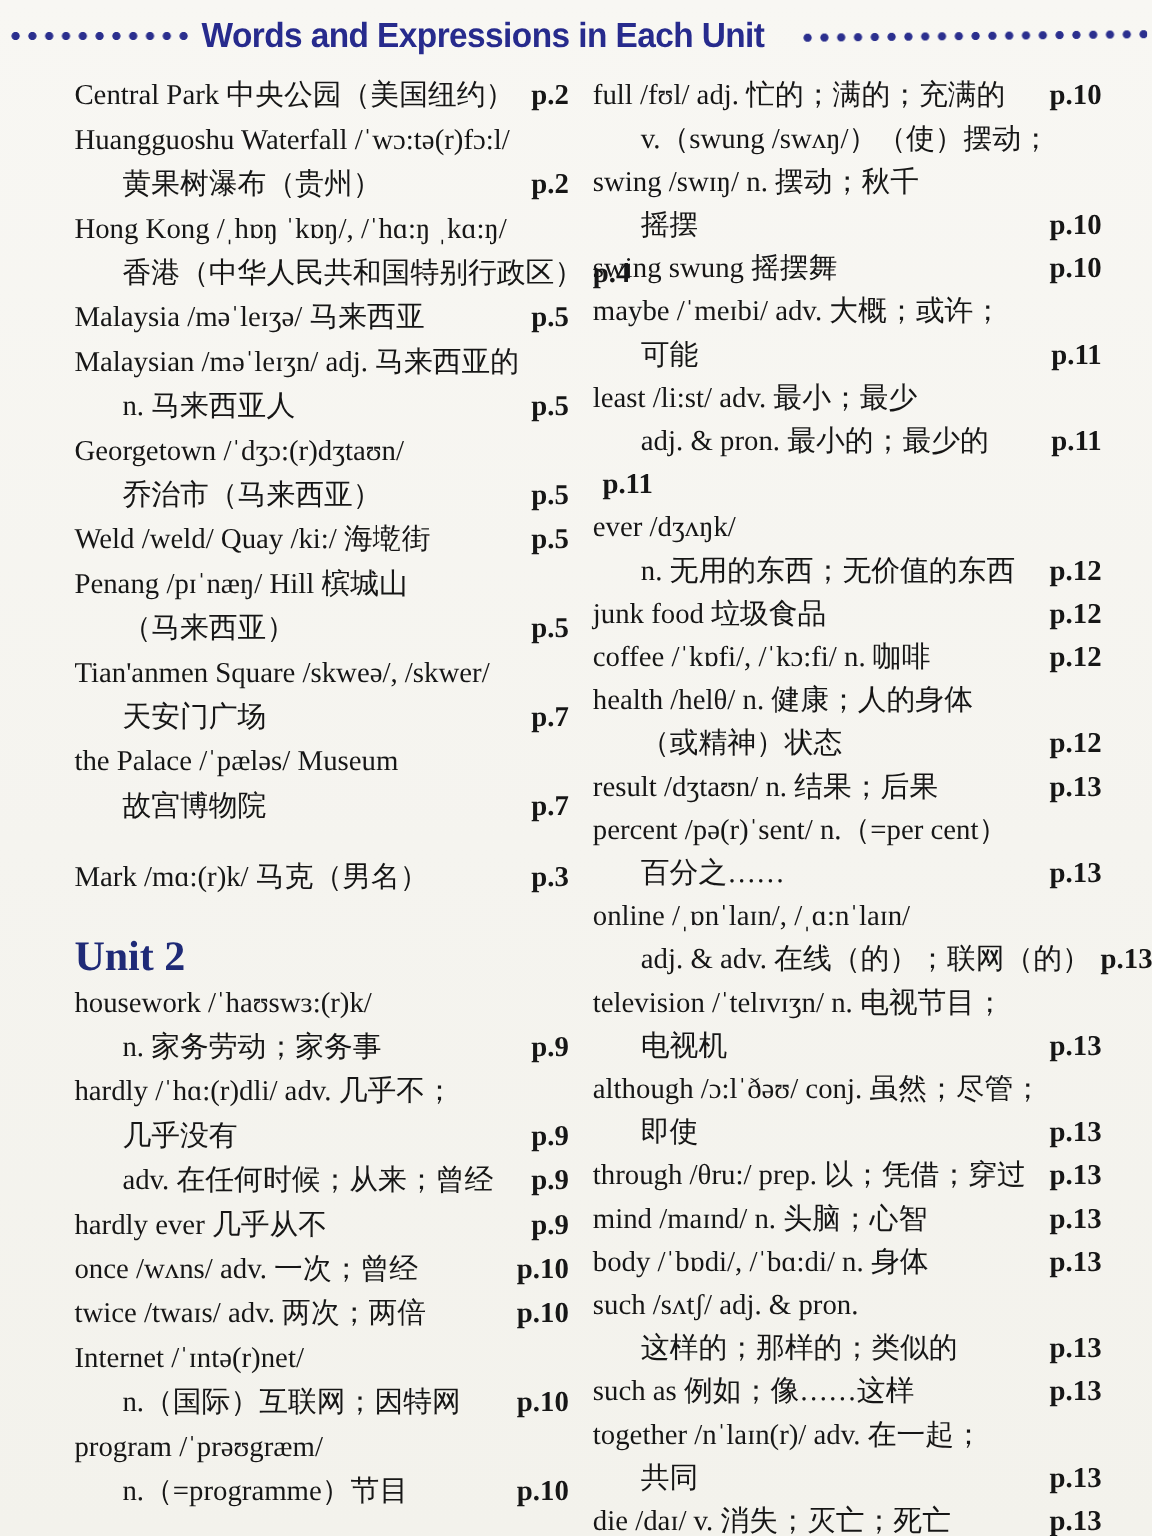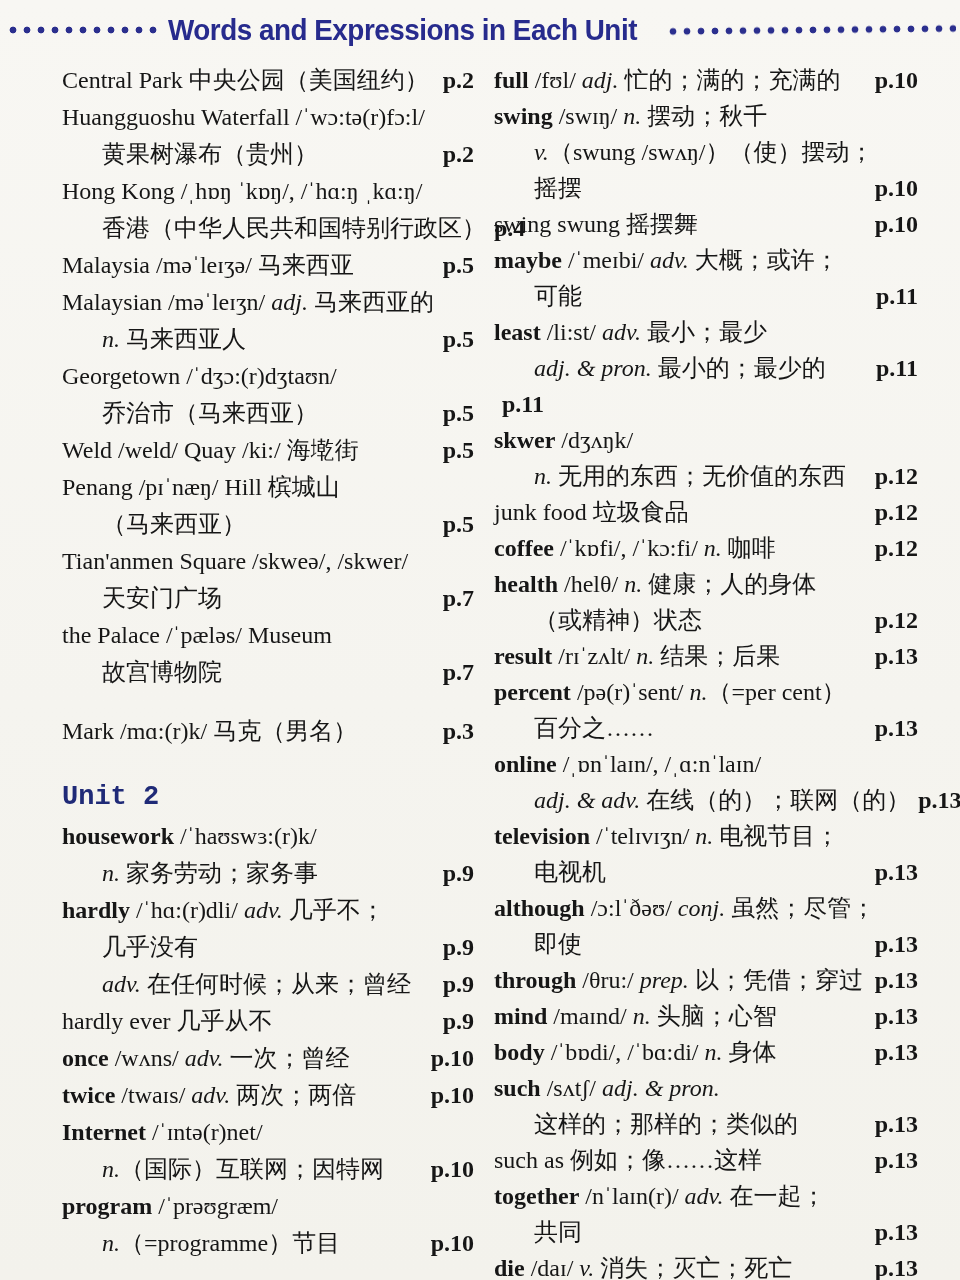--- a/index.html
+++ b/index.html
@@ -40,26 +40,26 @@
     padding:12px 42px 0 62px;
     column-gap:20px;
   }
   .col{flex:1;min-width:0;color:#161616;}
   .col-left{font-size:24px;line-height:37px;max-width:412px;}
   .col-right{font-size:24px;line-height:36px;max-width:428px;}
   .line{display:flex;justify-content:space-between;align-items:baseline;}
   .line .txt{white-space:nowrap;}
   .line .pg{font-weight:bold;white-space:nowrap;padding-left:8px;}
   .line.ind .txt{padding-left:40px;}
-  .sb{font-weight:bold;}
-  .si{font-style:italic;}
+  .sb{font-weight:normal;}
+  .si{}
   .spacer{height:22px;}
   .unit-heading{
-    font-weight:bold;font-size:27px;color:#1f2a77;
-    padding:10px 0 6px 0;line-height:30px;font-family:Liberation Mono, monospace;
+    font-weight:bold;font-size:35px;color:#1f2a77;
+    padding:10px 0 6px 0;line-height:30px;
   }
 </style>
 </head>
 <body>
 
 <div class="page">
   <div class="hdr">
     <span class="dots dots-left"></span>
     <h1 class="title">Words and Expressions in Each Unit</h1>
     <span class="dots dots-right"></span>
@@ -229,26 +229,26 @@
         </div>
       </div>
     <div class="col col-right" id="col-1">
         <div>
           <div class="line">
             <span class="txt"><span class="sb">full</span><span class="sn"> /fʊl/ </span><span class="si">adj.</span><span class="sn"> 忙的；满的；充满的</span></span>
             <span class="pg">p.10</span>
           </div>
         </div>
         <div>
+          <div class="line ind">
+            <span class="txt"><span class="si">v.</span><span class="sn">（swung /swʌŋ/）（使）摆动；</span></span>
+            <span class="pg"></span>
+          </div>
           <div class="line">
             <span class="txt"><span class="sb">swing</span><span class="sn"> /swɪŋ/ </span><span class="si">n.</span><span class="sn"> 摆动；秋千</span></span>
-            <span class="pg"></span>
-          </div>
-          <div class="line ind">
-            <span class="txt"><span class="si">v.</span><span class="sn">（swung /swʌŋ/）（使）摆动；</span></span>
             <span class="pg"></span>
           </div>
           <div class="line ind">
             <span class="txt"><span class="sn">摇摆</span></span>
             <span class="pg">p.10</span>
           </div>
         </div>
         <div>
           <div class="line">
             <span class="txt"><span class="sn">swing swung 摇摆舞</span></span>
@@ -275,21 +275,21 @@
             <span class="pg">p.11</span>
           </div>
         </div>
         <div>
           <div class="line">
             <span class="pg">p.11</span>
           </div>
         </div>
         <div>
           <div class="line">
-            <span class="txt"><span class="sb">skwer</span><span class="sn"> /dʒʌŋk/</span></span>
+            <span class="txt"><span class="sb">ever</span><span class="sn"> /dʒʌŋk/</span></span>
             <span class="pg"></span>
           </div>
           <div class="line ind">
             <span class="txt"><span class="si">n.</span><span class="sn"> 无用的东西；无价值的东西</span></span>
             <span class="pg">p.12</span>
           </div>
         </div>
         <div>
           <div class="line">
             <span class="txt"><span class="sn">junk food 垃圾食品</span></span>
@@ -307,21 +307,21 @@
             <span class="txt"><span class="sb">health</span><span class="sn"> /helθ/ </span><span class="si">n.</span><span class="sn"> 健康；人的身体</span></span>
             <span class="pg"></span>
           </div>
           <div class="line ind">
             <span class="txt"><span class="sn">（或精神）状态</span></span>
             <span class="pg">p.12</span>
           </div>
         </div>
         <div>
           <div class="line">
-            <span class="txt"><span class="sb">result</span><span class="sn"> /rɪˈzʌlt/ </span><span class="si">n.</span><span class="sn"> 结果；后果</span></span>
+            <span class="txt"><span class="sb">result</span><span class="sn"> /dʒtaʊn/ </span><span class="si">n.</span><span class="sn"> 结果；后果</span></span>
             <span class="pg">p.13</span>
           </div>
         </div>
         <div>
           <div class="line">
             <span class="txt"><span class="sb">percent</span><span class="sn"> /pə(r)ˈsent/ </span><span class="si">n.</span><span class="sn">（=per cent）</span></span>
             <span class="pg"></span>
           </div>
           <div class="line ind">
             <span class="txt"><span class="sn">百分之……</span></span>

